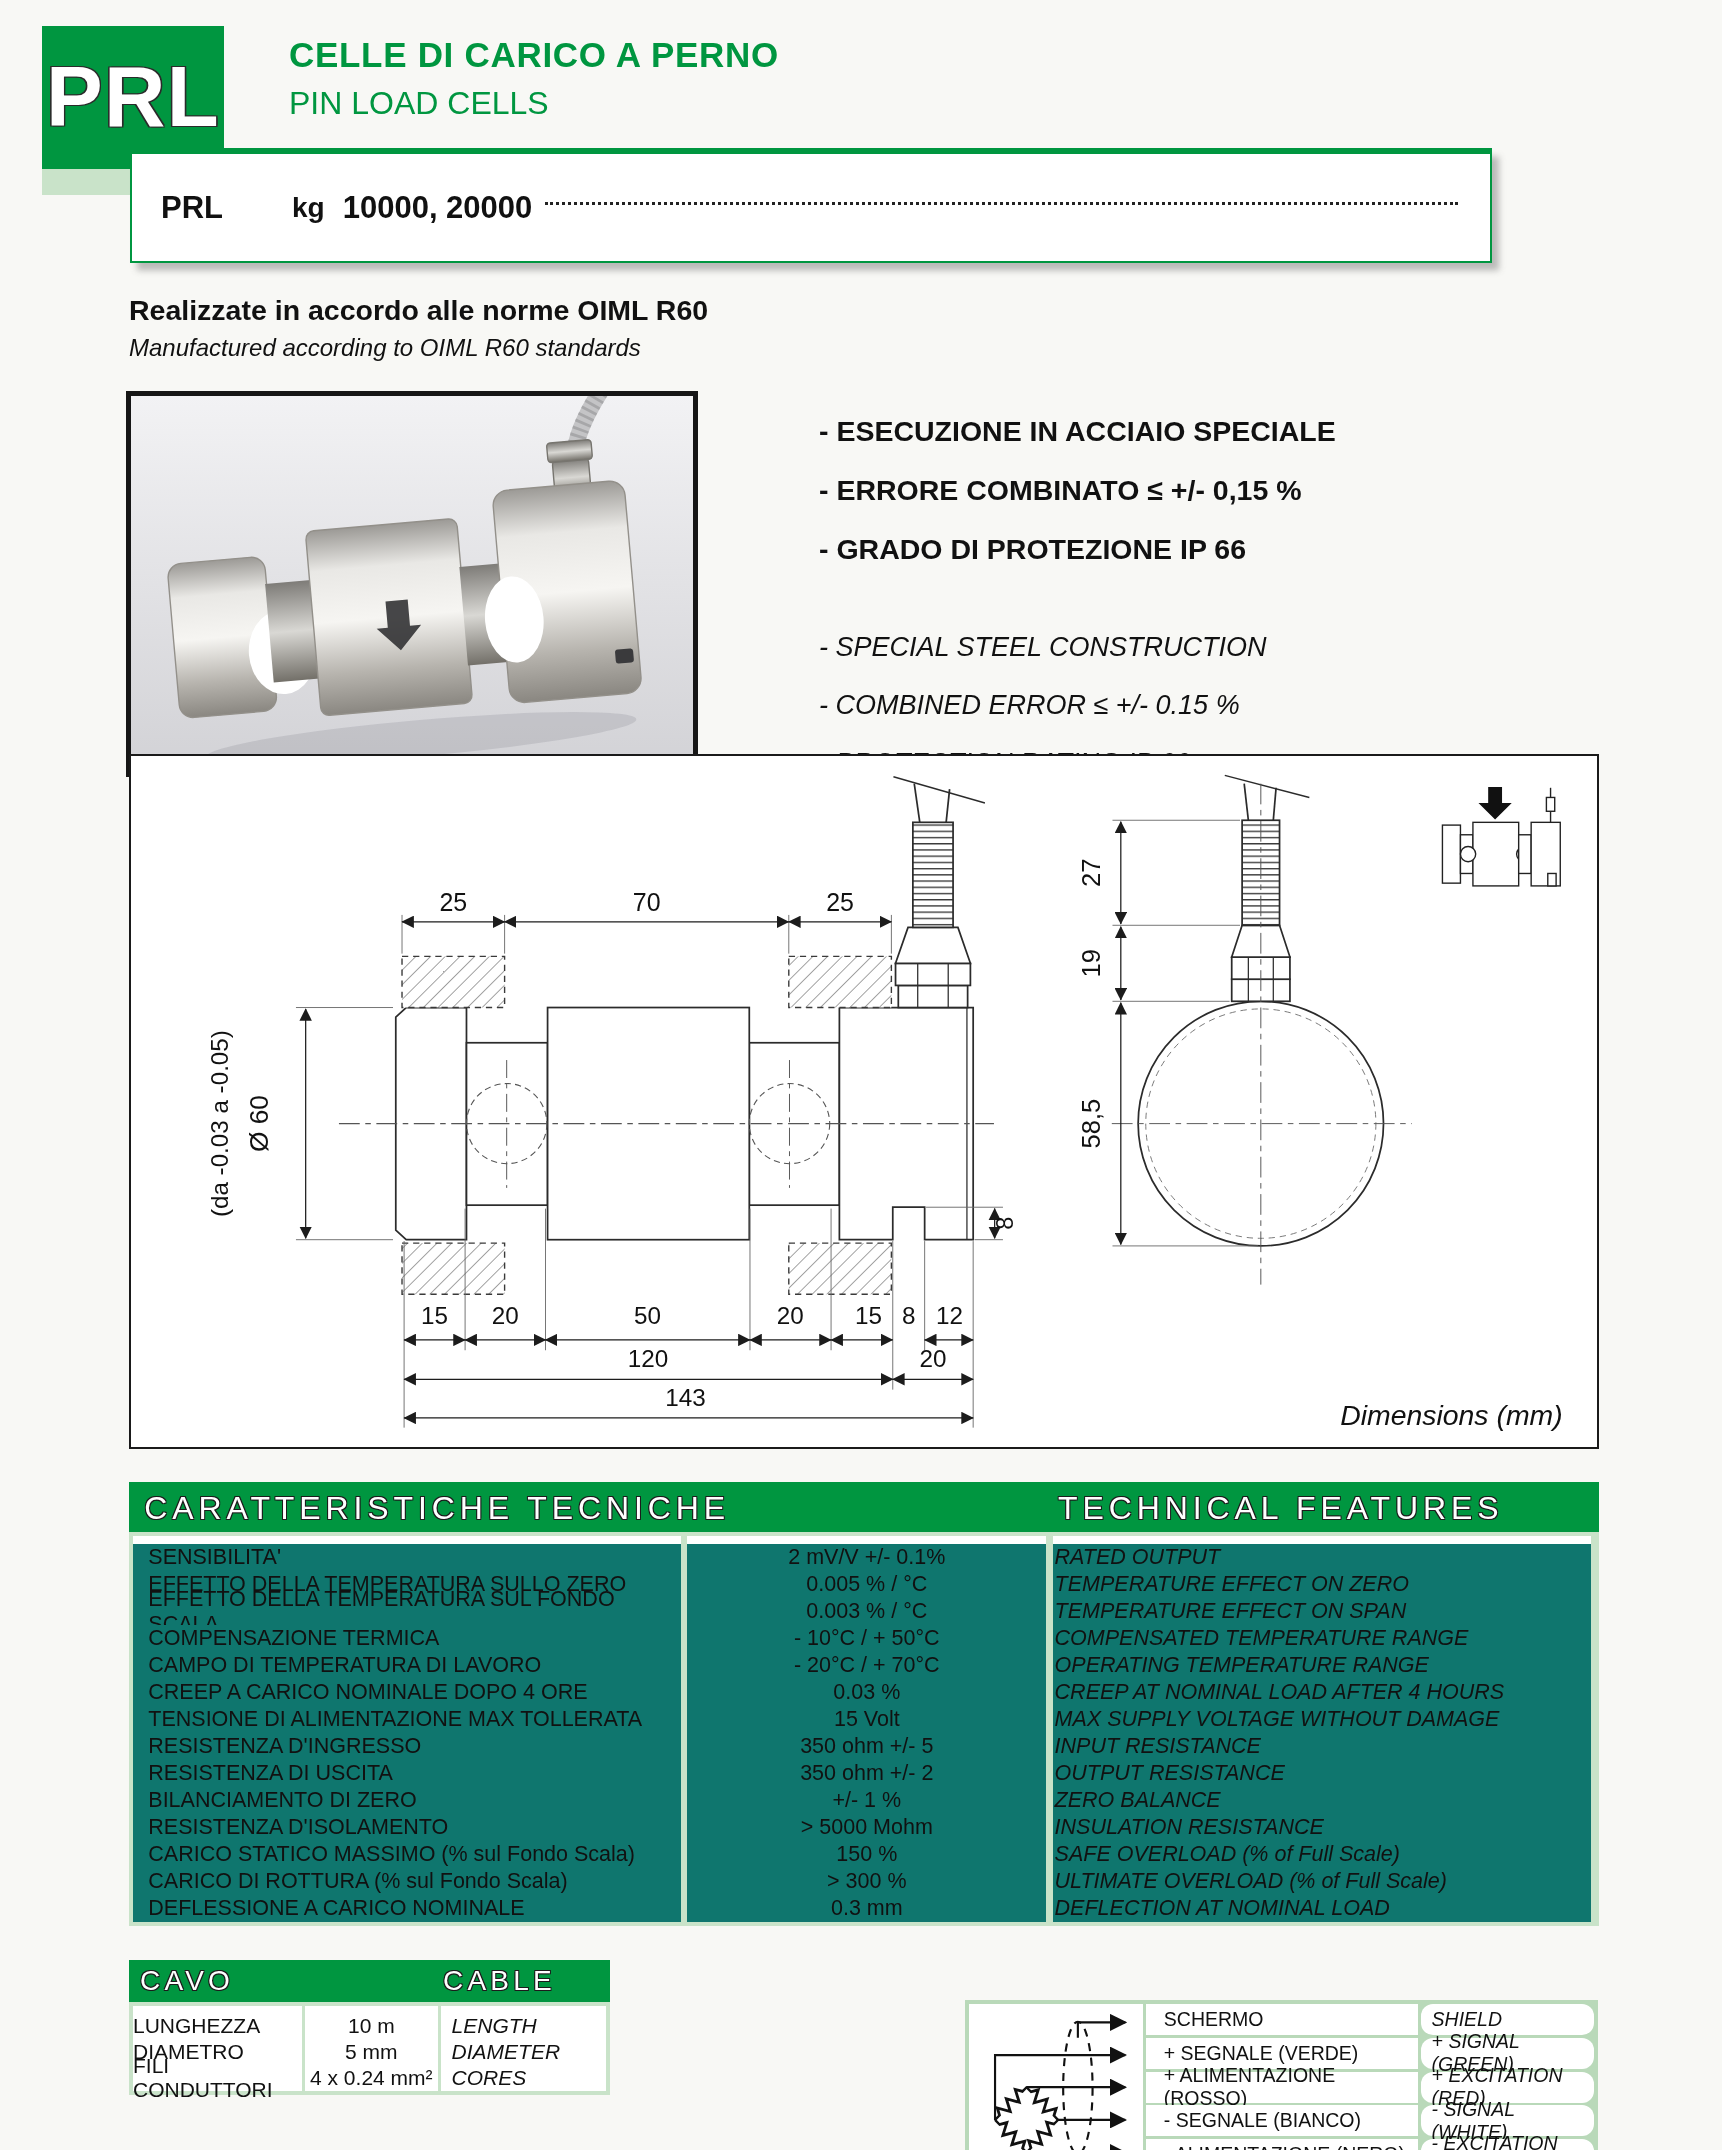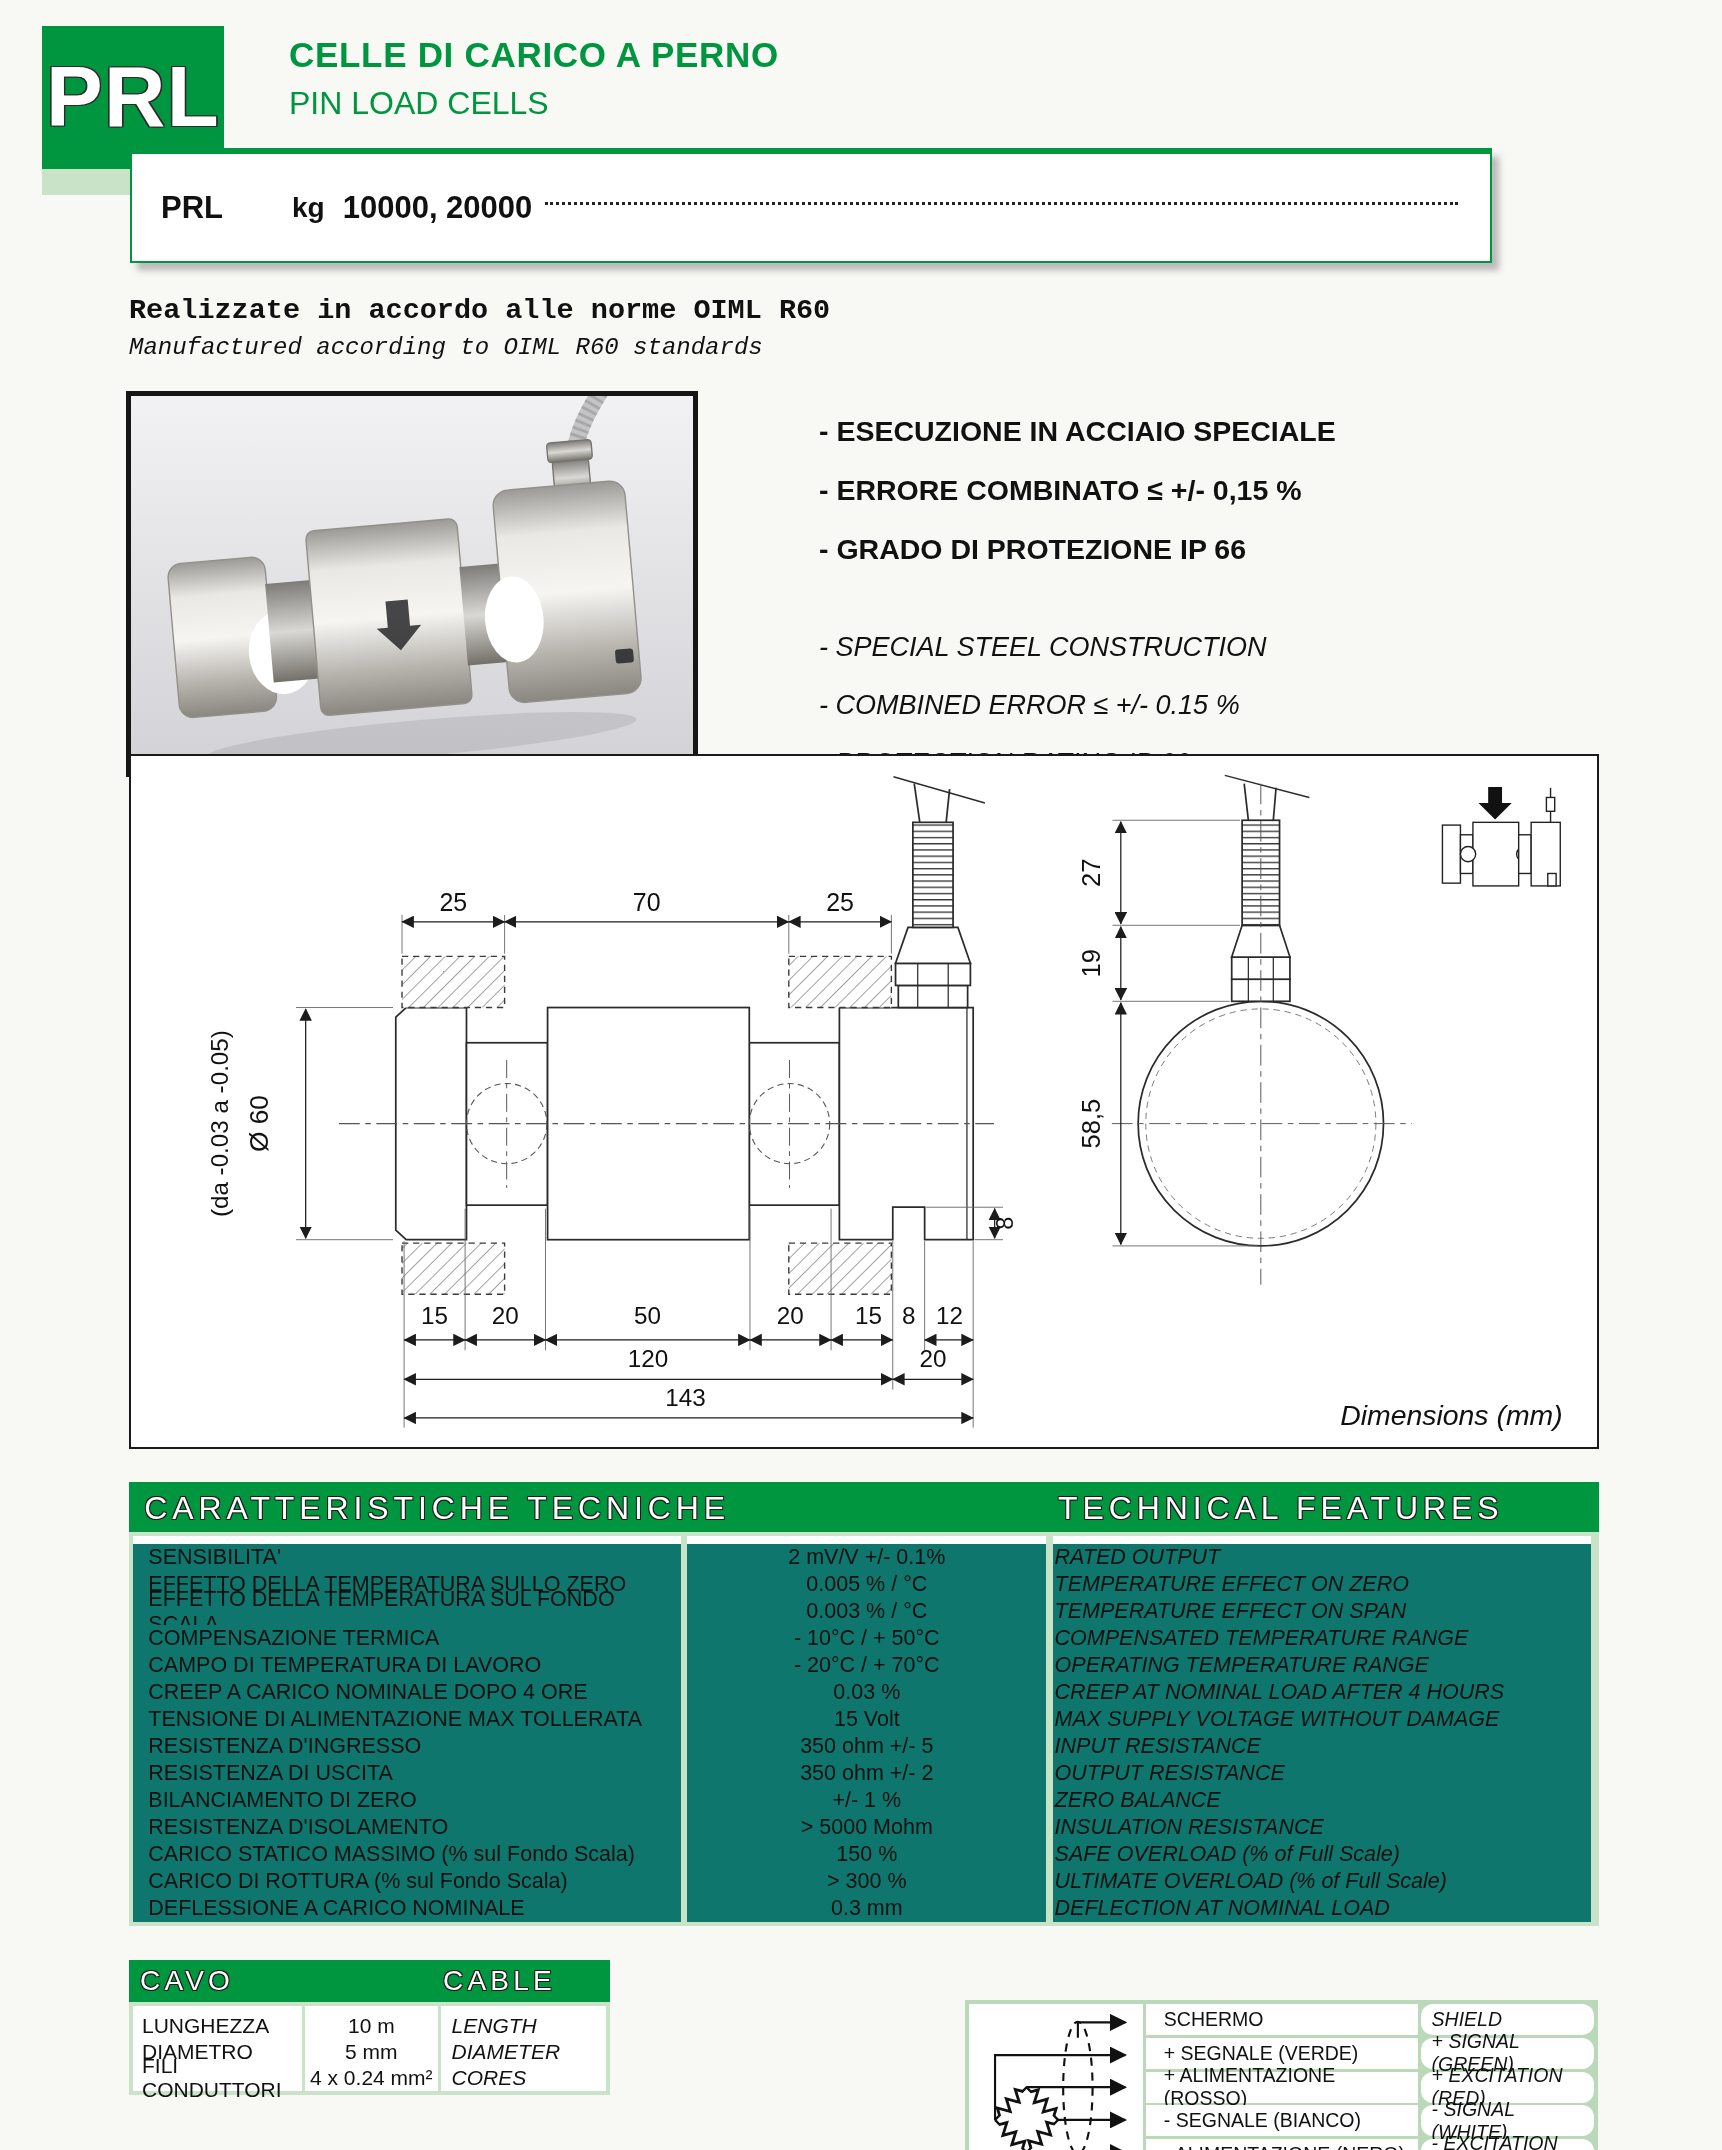--- a/index.html
+++ b/index.html
@@ -16,21 +16,21 @@
   .title-en{font-size:32px;color:#009640;margin-top:9.7px;}
   
   .model-box{position:absolute;left:130px;top:148px;width:1362px;height:115px;background:#fff;
        border:2.8px solid #009640;border-top-width:6.3px;box-sizing:border-box;
        box-shadow:7px 8.3px 6.3px rgba(110,110,110,.45);display:flex;align-items:center;padding:0 28px 0 29px;}
   .model-box .m{font-size:31px;font-weight:bold;}
   .model-box .u{font-size:28px;font-weight:bold;margin-left:69px;}
   .model-box .c{font-size:31px;font-weight:bold;margin-left:18px;white-space:nowrap;}
   .model-box .leader{flex:1;border-bottom:3.5px dotted #222;height:0.7px;margin:0 4.2px 9.7px 12.5px;}
   
-  .oiml{position:absolute;left:129px;top:294px;font-family:Liberation Mono, monospace;}
+  .oiml{position:absolute;left:129px;top:294px;}
   .oiml .b{font-size:28.5px;font-weight:bold;}
   .oiml .i{font-size:24px;font-style:italic;margin-top:7px;}
   
   .photo{position:absolute;left:126px;top:391px;width:572px;height:386px;border:5.6px solid #161616;box-sizing:border-box;background:#dcdcde;}
   .photo svg{display:block;width:100%;height:100%;}
   
   .features{position:absolute;left:819px;top:415px;width:799px;}
   .feat-it{font-size:28.5px;font-weight:bold;height:59px;}
   .feat-en{font-size:27px;font-style:italic;height:58px;}
   .feat-gap{height:40px;}
@@ -50,21 +50,21 @@
   .tech-body .cell{background:#0f766e;font-size:21.5px;height:27px;display:flex;align-items:center;}
   .tech-body .c1{padding-left:15.3px;}
   .tech-body .c2{justify-content:center;text-align:left;}
   .tech-body .c3{font-style:italic;padding-left:2px;}
   .tech-body .pad{height:8.3px;background:#fff;}
   
   .cavo-bar{left:129px;top:1960px;width:481px;height:42px;}
   .cavo-body{position:absolute;left:129px;top:2002px;width:481px;box-sizing:border-box;
        background:#c9e3c9;border:4.2px solid #c9e3c9;display:grid;grid-template-columns:169px 133px 165px;column-gap:2.8px;}
   .cavo-body .cell{background:#fff;font-size:21px;height:26px;display:flex;align-items:center;}
-  .cavo-body .c1{padding-left:9px;}
+  .cavo-body .c1{padding-left:0;}
   .cavo-body .c2{justify-content:center;}
   .cavo-body .c3{font-style:italic;padding-left:11px;}
   .cavo-body .pad{height:7px;background:#fff;}
   
   .wiring{position:absolute;left:965px;top:1956px;width:633px;box-sizing:border-box;
        background:#b9d9b9;border:4.2px solid #b9d9b9;display:grid;
        grid-template-columns:174px 272px 173px;gap:2.8px;margin-top:44px;}
   .wiring .diagram{background:#fff;grid-row:1/6;display:flex;align-items:center;justify-content:center;}
   .wiring .cell{background:#fff;font-size:19.5px;height:31px;display:flex;align-items:center;}
   .wiring .wit{padding-left:18px;}

